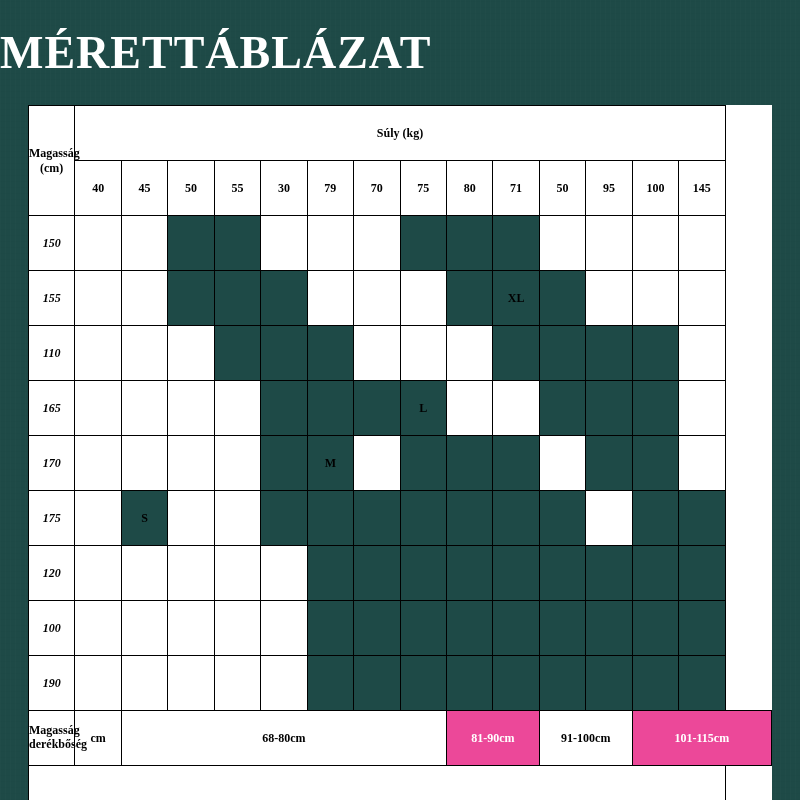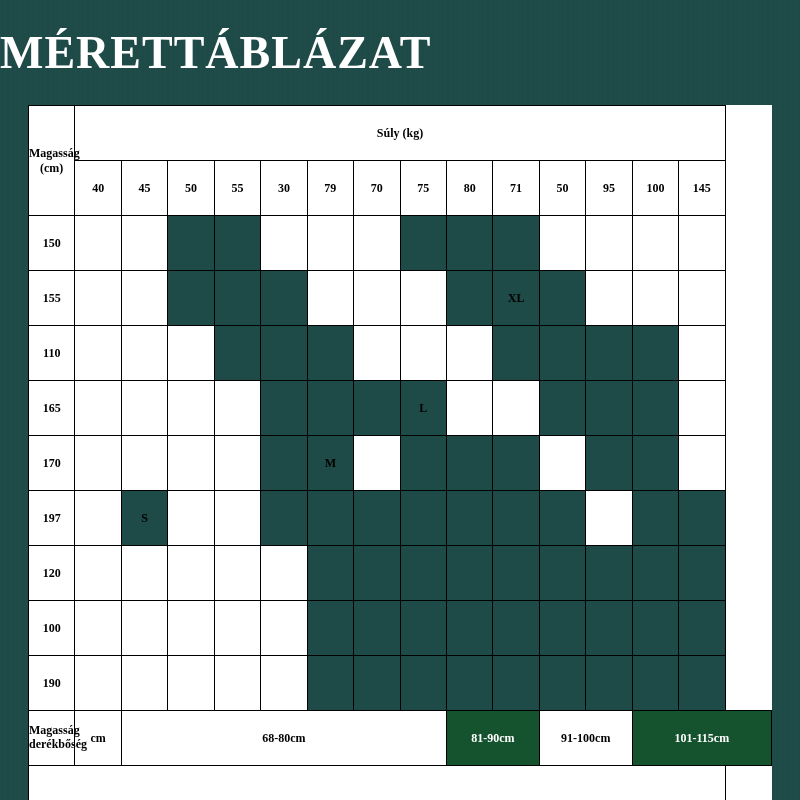--- a/index.html
+++ b/index.html
@@ -72,20 +72,21 @@
     height: 48px;
   }
   .wcol-head {
     font-size: 12.5px;
     font-weight: bold;
     height: 35px;
   }
   .hrow-head {
     font-size: 13px;
     font-weight: bold;
+    font-style: italic;
   }
   td.fill {
     background: #1e4a47;
     color: #ffffff;
   }
   td.label-cell {
     color: #ffffff;
     font-size: 14px;
     font-weight: bold;
   }
@@ -100,21 +101,21 @@
     font-size: 12px;
     font-weight: bold;
     height: 52px;
   }
   .waist-val {
     font-size: 12.5px;
     font-weight: bold;
     height: 52px;
   }
   .waist-val.fill {
-    background: #14532d;
+    background: #ec4899;
     color: #ffffff;
   }
   .spacer-row td {
     height: 22px;
     border: 1px solid #000;
     border-top: 1px solid #000;
     background: #ffffff;
   }
 </style>
 </head>
@@ -226,21 +227,21 @@
           <td></td>
           <td class="fill"></td>
           <td class="fill"></td>
           <td class="fill"></td>
           <td></td>
           <td class="fill"></td>
           <td class="fill"></td>
           <td></td>
         </tr>
         <tr>
-          <td class="hrow-head">197</td>
+          <td class="hrow-head">175</td>
           <td></td>
           <td class="fill label-cell">S</td>
           <td></td>
           <td></td>
           <td class="fill"></td>
           <td class="fill"></td>
           <td class="fill"></td>
           <td class="fill"></td>
           <td class="fill"></td>
           <td class="fill"></td>

